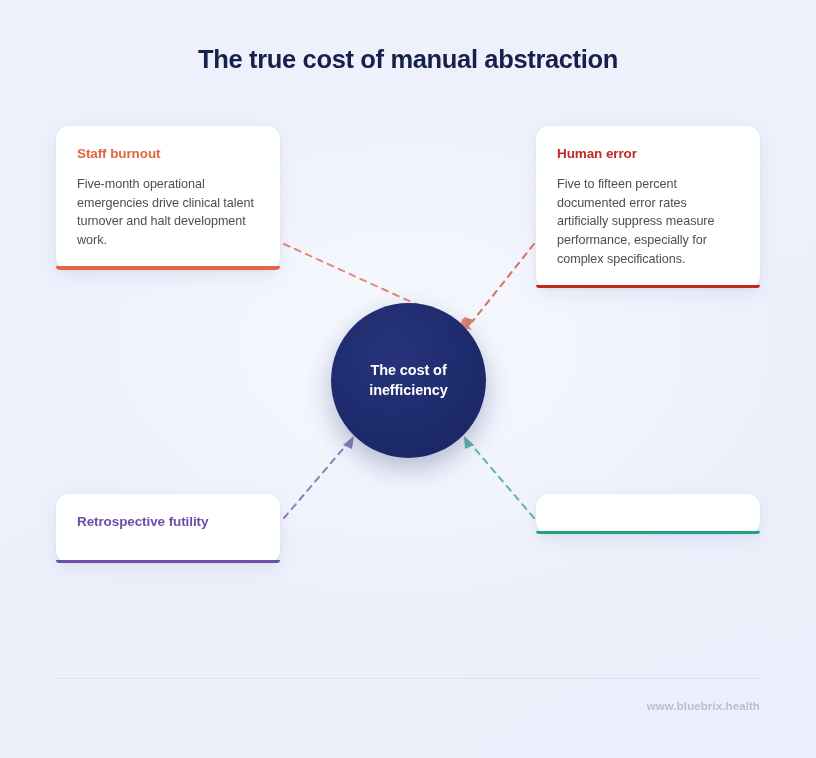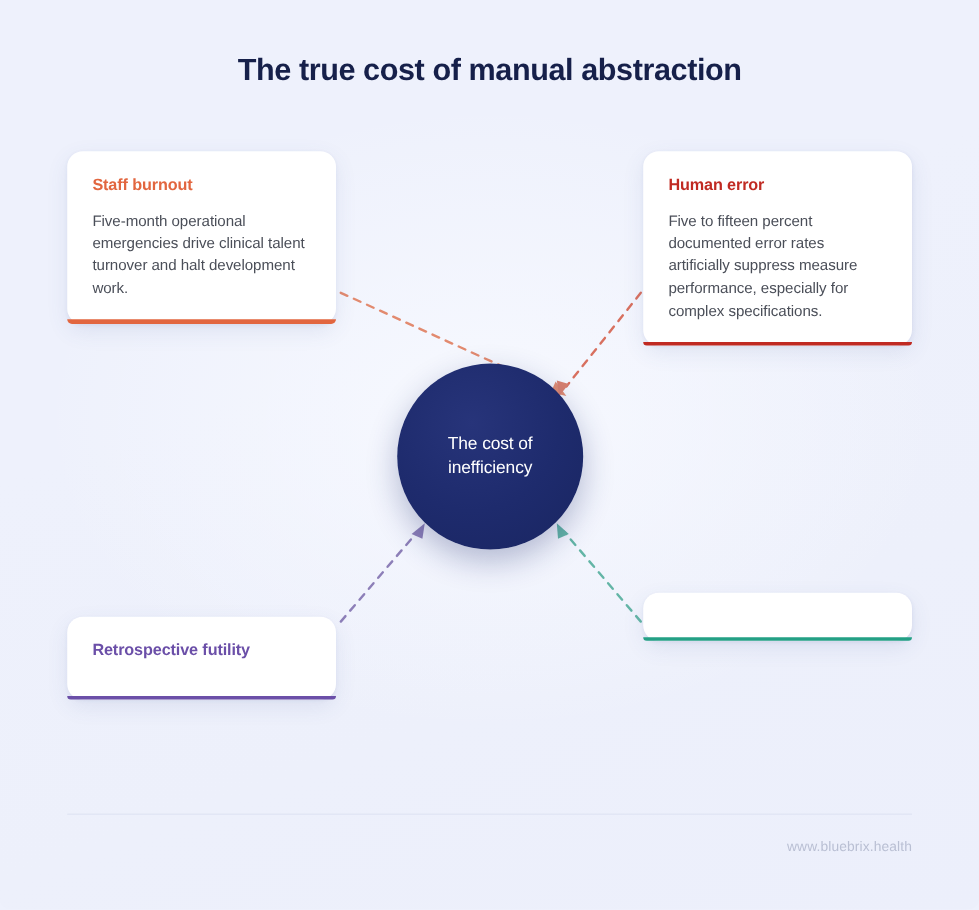--- a/index.html
+++ b/index.html
@@ -80,42 +80,42 @@
   .card-body {
     font-size: 12.6px;
     line-height: 1.48;
     color: #4a4e58;
     margin: 0;
     letter-spacing: -0.05px;
   }
 
   #card-staff-burnout        { left: 56px;  top: 126px; }
   #card-human-error          { left: 536px; top: 126px; }
-  #card-retrospective-futility { left: 56px;  top: 494px; margin-top: 20px; }
+  #card-retrospective-futility { left: 56px;  top: 494px; }
   #card-provider-friction    { left: 536px; top: 494px; }
 
   
   #hub {
     position: absolute;
     left: 331px;
     top: 303px;
     width: 155px;
     height: 155px;
     border-radius: 50%;
     background: radial-gradient(circle at 40% 32%, #27347a 0%, #1e2b6d 52%, #192561 100%);
     box-shadow: 0 10px 26px rgba(30, 44, 110, 0.30);
     display: flex;
     align-items: center;
     justify-content: center;
     text-align: center;
   }
   #hub-label {
     color: #ffffff;
     font-size: 14.5px;
-    font-weight: normal;
+    font-weight: bold;
     line-height: 1.32;
     letter-spacing: -0.1px;
     white-space: pre-line;
   }
 
   
   #footer-divider {
     position: absolute;
     left: 56px;
     top: 678px;
@@ -123,20 +123,21 @@
     height: 1px;
     background: #dfe4f3;
   }
   #footer-url {
     position: absolute;
     right: 56px;
     top: 700px;
     font-size: 11.5px;
     color: #b9bfd3;
     letter-spacing: 0.1px;
+    font-weight: bold;
   }
 </style>
 </head>
 <body>
 
 <div id="stage">
 
   <div id="title">The true cost of manual abstraction</div>
 
   <svg id="links" viewBox="0 0 816 758" width="816" height="758" aria-hidden="true">

